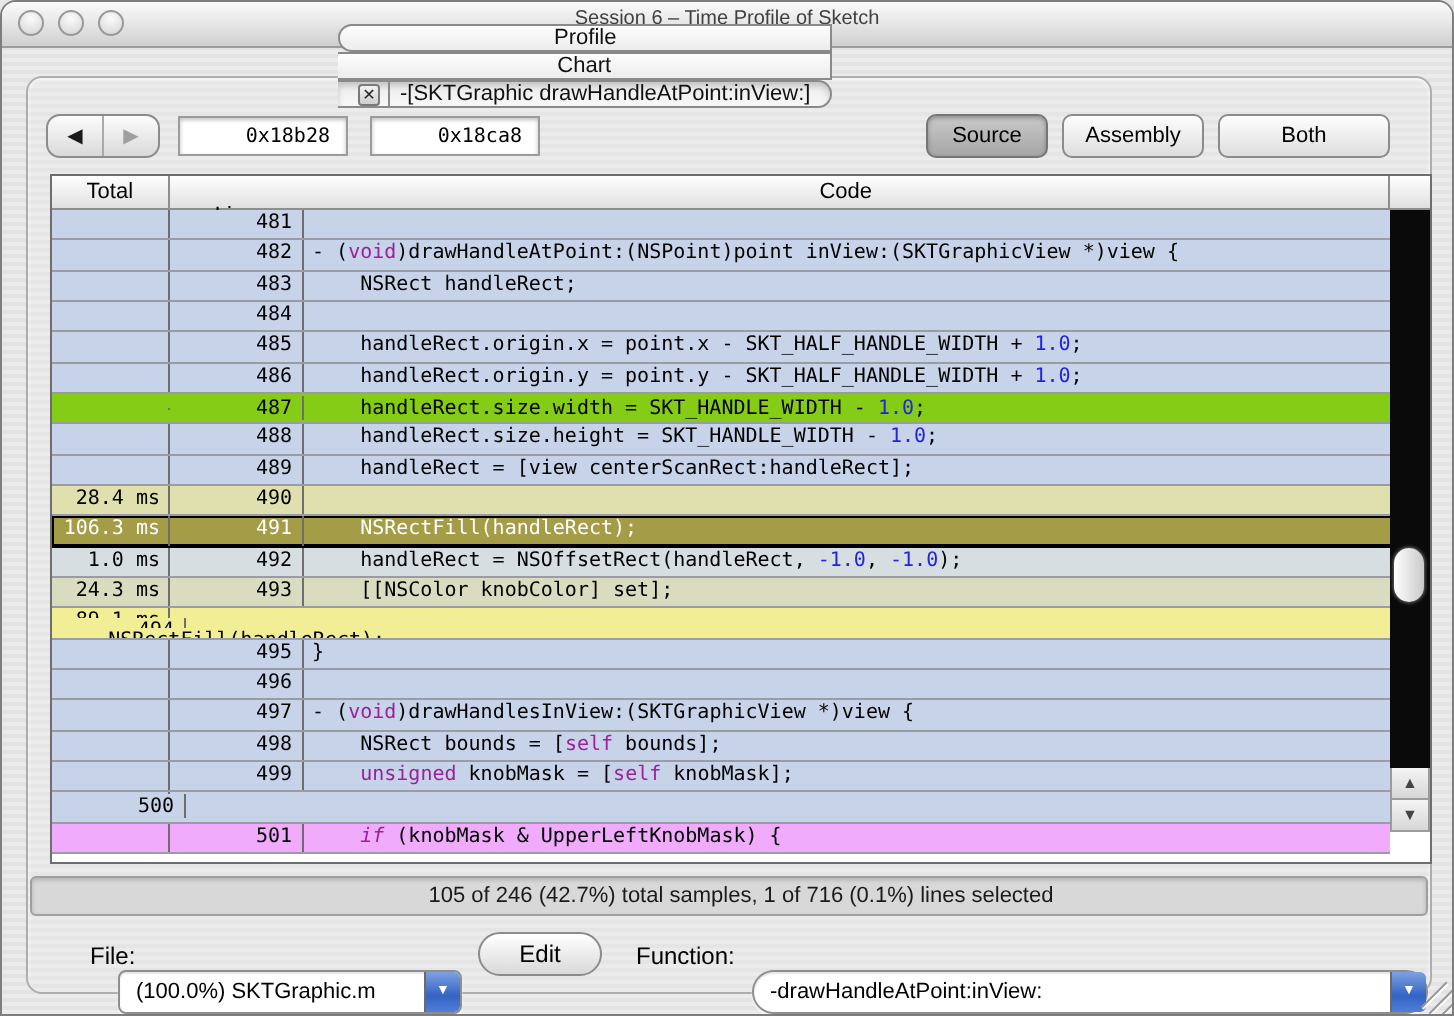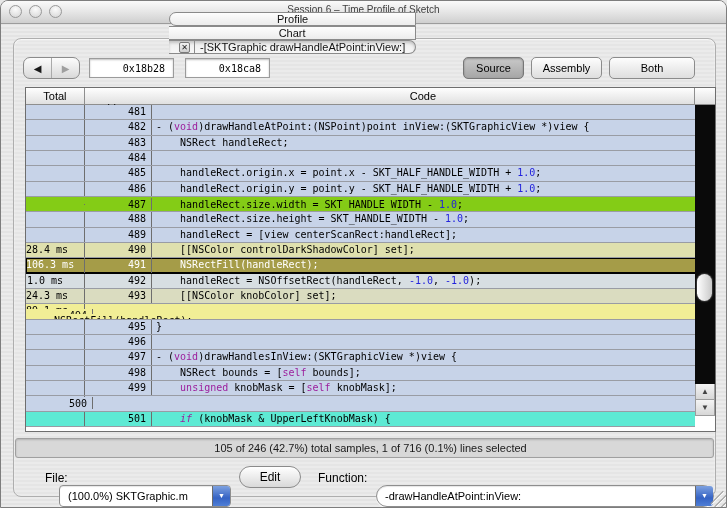--- a/index.html
+++ b/index.html
@@ -98,21 +98,21 @@
   .th{display:flex;align-items:center;justify-content:center;box-sizing:border-box;border-right:1px solid #8e8e8e;}
   .th.total{width:59px;}
   .th.line{width:67px;position:relative;margin-top:20px;}
   .th.code{width:545px;}
   .th.scroll{width:20px;border-right:none;}
   .sortarrow{position:absolute;right:6px;top:4px;font-size:7px;color:#777;}
   .tbody{position:relative;}
   .row{display:flex;height:15.33px;box-sizing:border-box;border-bottom:1px solid #999ca4;
        font-family:"DejaVu Sans Mono",monospace;font-size:10px;color:#000;}
   .cell{box-sizing:border-box;overflow:hidden;white-space:pre;padding-top:1px;}
-  .cell.total{width:59px;text-align:right;padding-right:21px;border-right:1px solid #6e6e6e;}
+  .cell.total{width:59px;text-align:right;padding-right:4px;border-right:1px solid #6e6e6e;}
   .cell.line{width:67px;text-align:right;padding-right:5px;border-right:1px solid #6e6e6e;}
   .cell.code{width:545px;padding-left:4px;}
   .row.selected{box-shadow:inset 0 0 0 1px #000;border-bottom:1px solid #000;color:#fff;}
   
   .vscroll{position:absolute;right:0;top:17px;width:20px;bottom:0;background:#fff;}
   .vtrack{position:absolute;left:0;top:0;width:20px;height:279px;background:#0a0a0a;}
   .vthumb{
     position:absolute;left:2px;top:169px;width:15px;height:27px;border-radius:8px;
     background:linear-gradient(90deg,#ffffff,#c9c9c9);
     box-shadow:0 0 2px rgba(255,255,255,.6);
@@ -265,21 +265,20 @@
           <div class="cell code"><span>    handleRect.size.height = SKT_HANDLE_WIDTH - </span><span style="color: rgb(35, 35, 221);">1.0</span><span>;</span></div>
         </div>
         <div class="row" style="background: rgb(199, 211, 232);">
           <div class="cell total"></div>
           <div class="cell line">489</div>
           <div class="cell code"><span>    handleRect = [view centerScanRect:handleRect];</span></div>
         </div>
         <div class="row" style="background: rgb(223, 224, 174);">
           <div class="cell total">28.4 ms</div>
           <div class="cell line">490</div>
-          <div class="cell code"><span>    [[NSColor controlDarkShadowColor] set];</span></div>
         </div>
         <div class="row selected" style="background: rgb(165, 156, 72);">
           <div class="cell total" style="color: rgb(255, 255, 255);">106.3 ms</div>
           <div class="cell line" style="color: rgb(255, 255, 255);">491</div>
           <div class="cell code" style="color: rgb(255, 255, 255);"><span>    NSRectFill(handleRect);</span></div>
         </div>
         <div class="row" style="background: rgb(215, 222, 226);">
           <div class="cell total">1.0 ms</div>
           <div class="cell line">492</div>
           <div class="cell code"><span>    handleRect = NSOffsetRect(handleRect, </span><span style="color: rgb(35, 35, 221);">-1.0</span><span>, </span><span style="color: rgb(35, 35, 221);">-1.0</span><span>);</span></div>
@@ -317,21 +316,21 @@
         <div class="row" style="background: rgb(199, 211, 232);">
           <div class="cell total"></div>
           <div class="cell line">499</div>
           <div class="cell code"><span>    </span><span style="color: rgb(156, 31, 156);">unsigned</span><span> knobMask = [</span><span style="color: rgb(156, 31, 156);">self</span><span> knobMask];</span></div>
         </div>
         <div class="row" style="background: rgb(199, 211, 232); flex-direction: column;">
           <div class="cell total"></div>
           <div class="cell line">500</div>
           <div class="cell code"></div>
         </div>
-        <div class="row" style="background: #5eead4;">
+        <div class="row" style="background: #f0abfc;">
           <div class="cell total"></div>
           <div class="cell line">501</div>
           <div class="cell code"><span>    </span><span style="color: rgb(156, 31, 156); font-style: italic;">if</span><span> (knobMask &amp; UpperLeftKnobMask) {</span></div>
         </div>
       </div>
     <div class="vscroll">
       <div class="vtrack">
         <div class="vthumb"></div>
       </div>
       <div class="varrow up"><span>▲</span></div>

